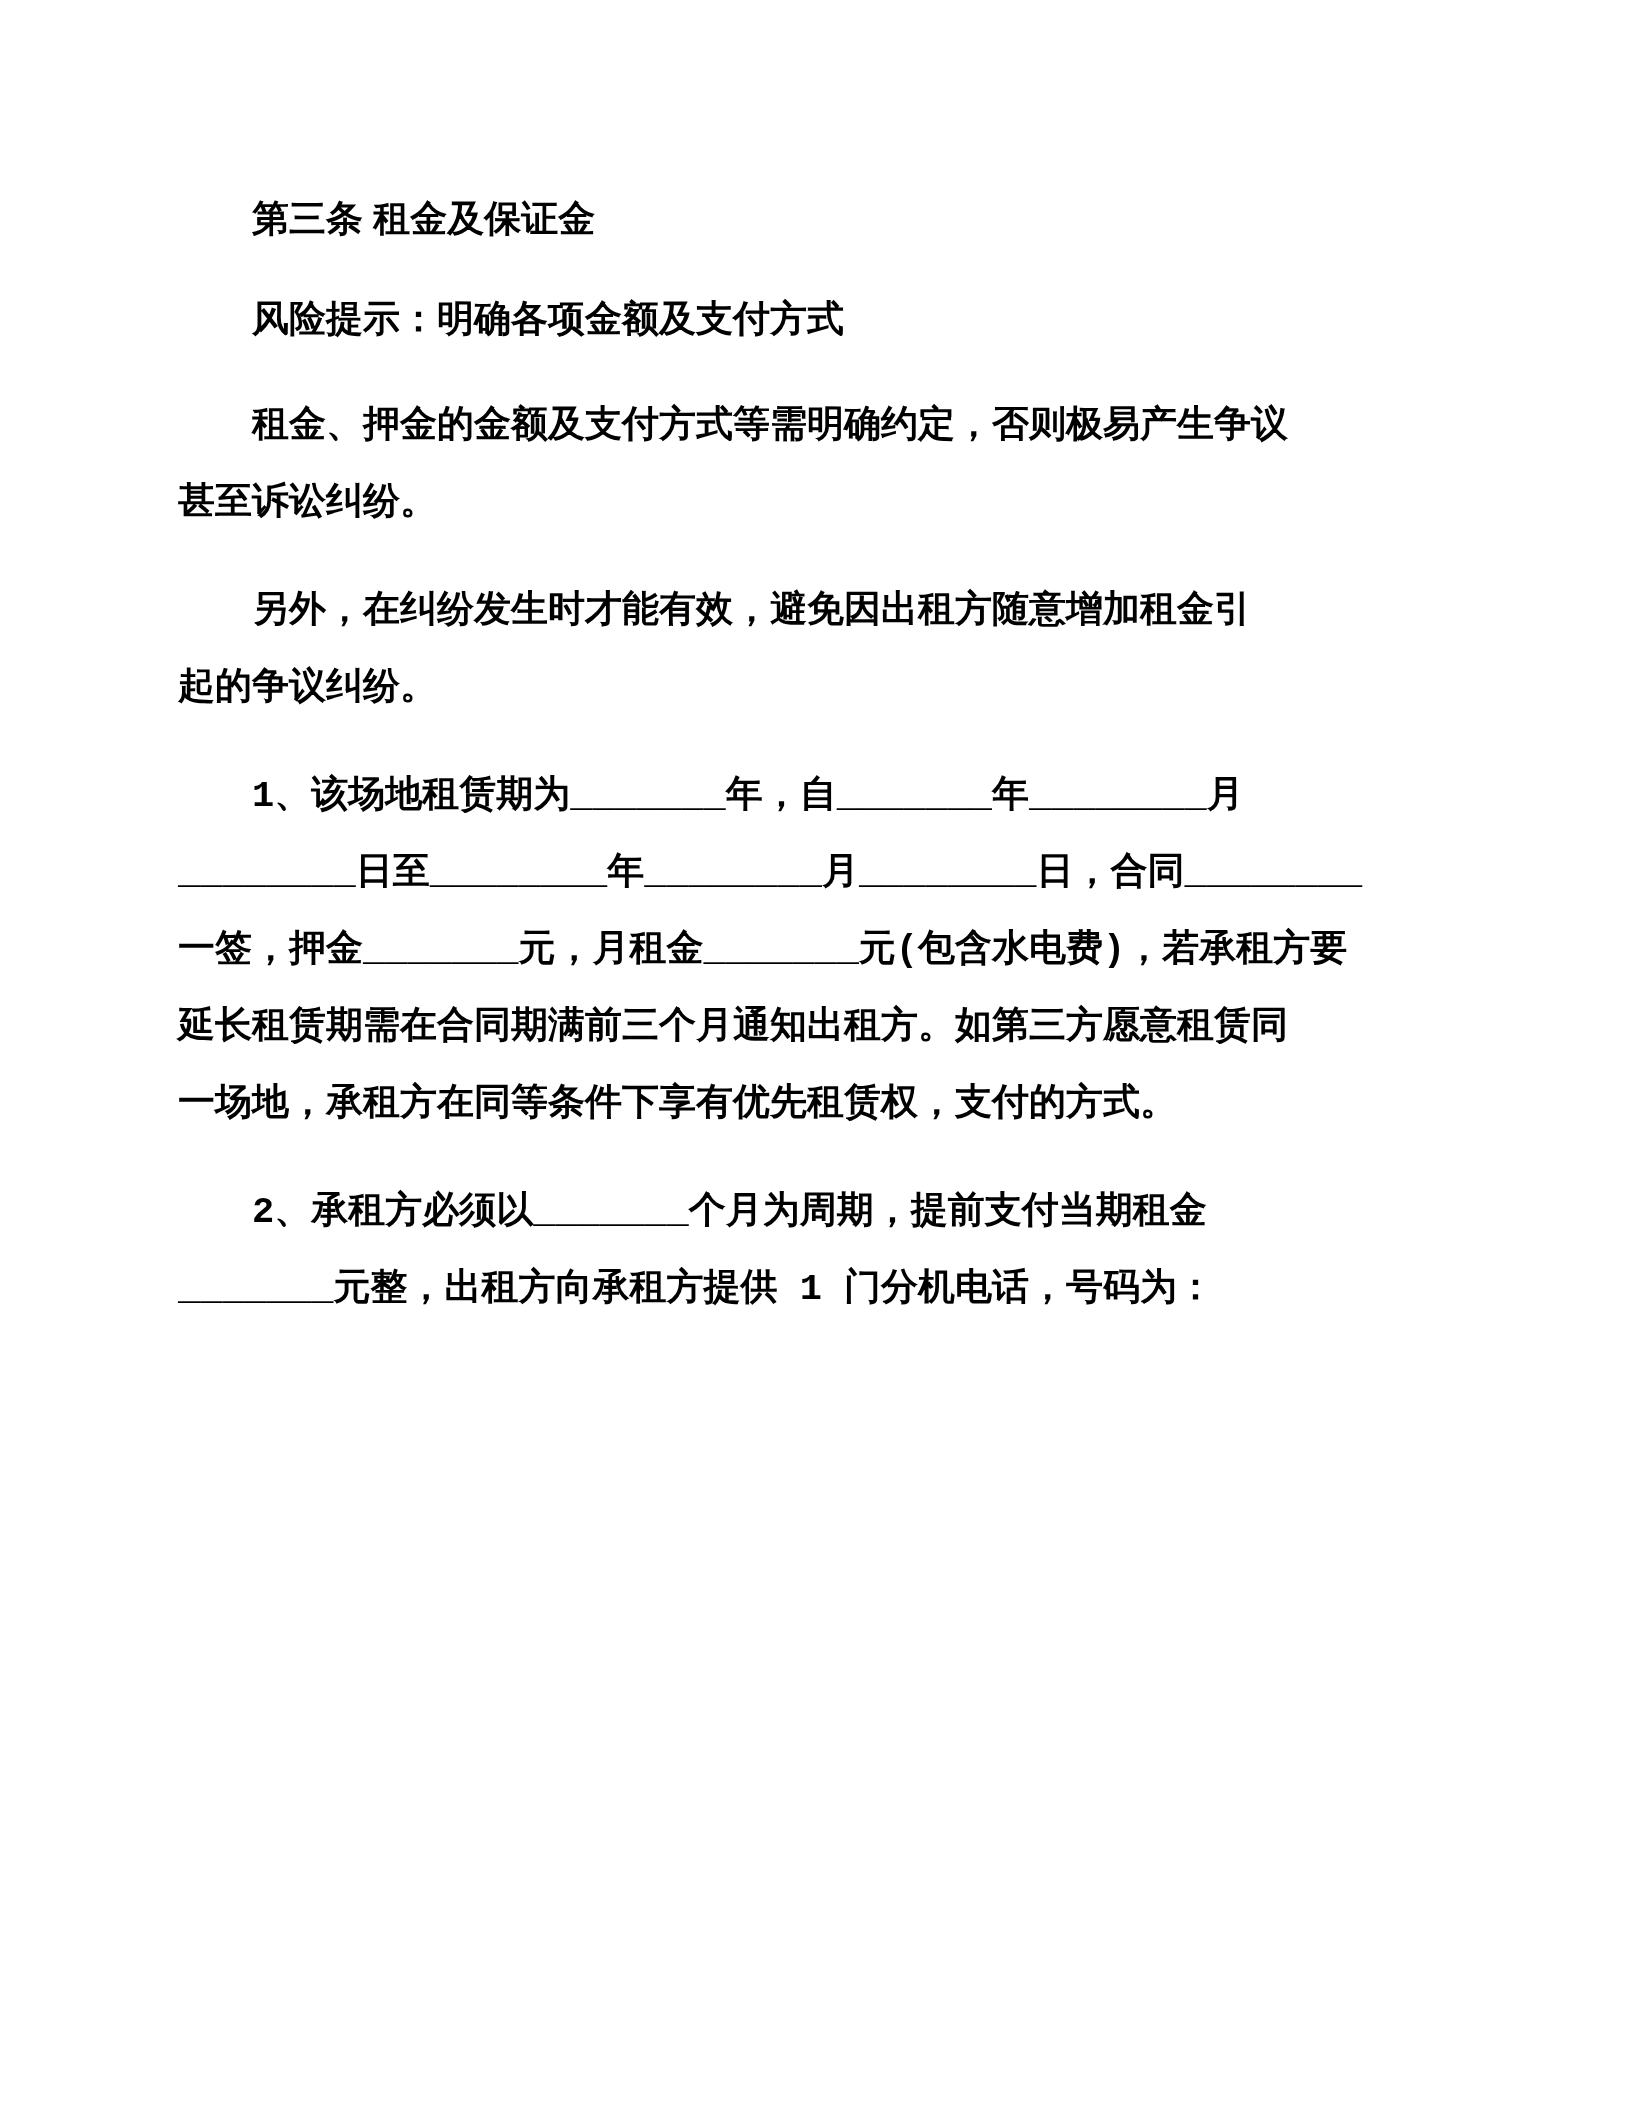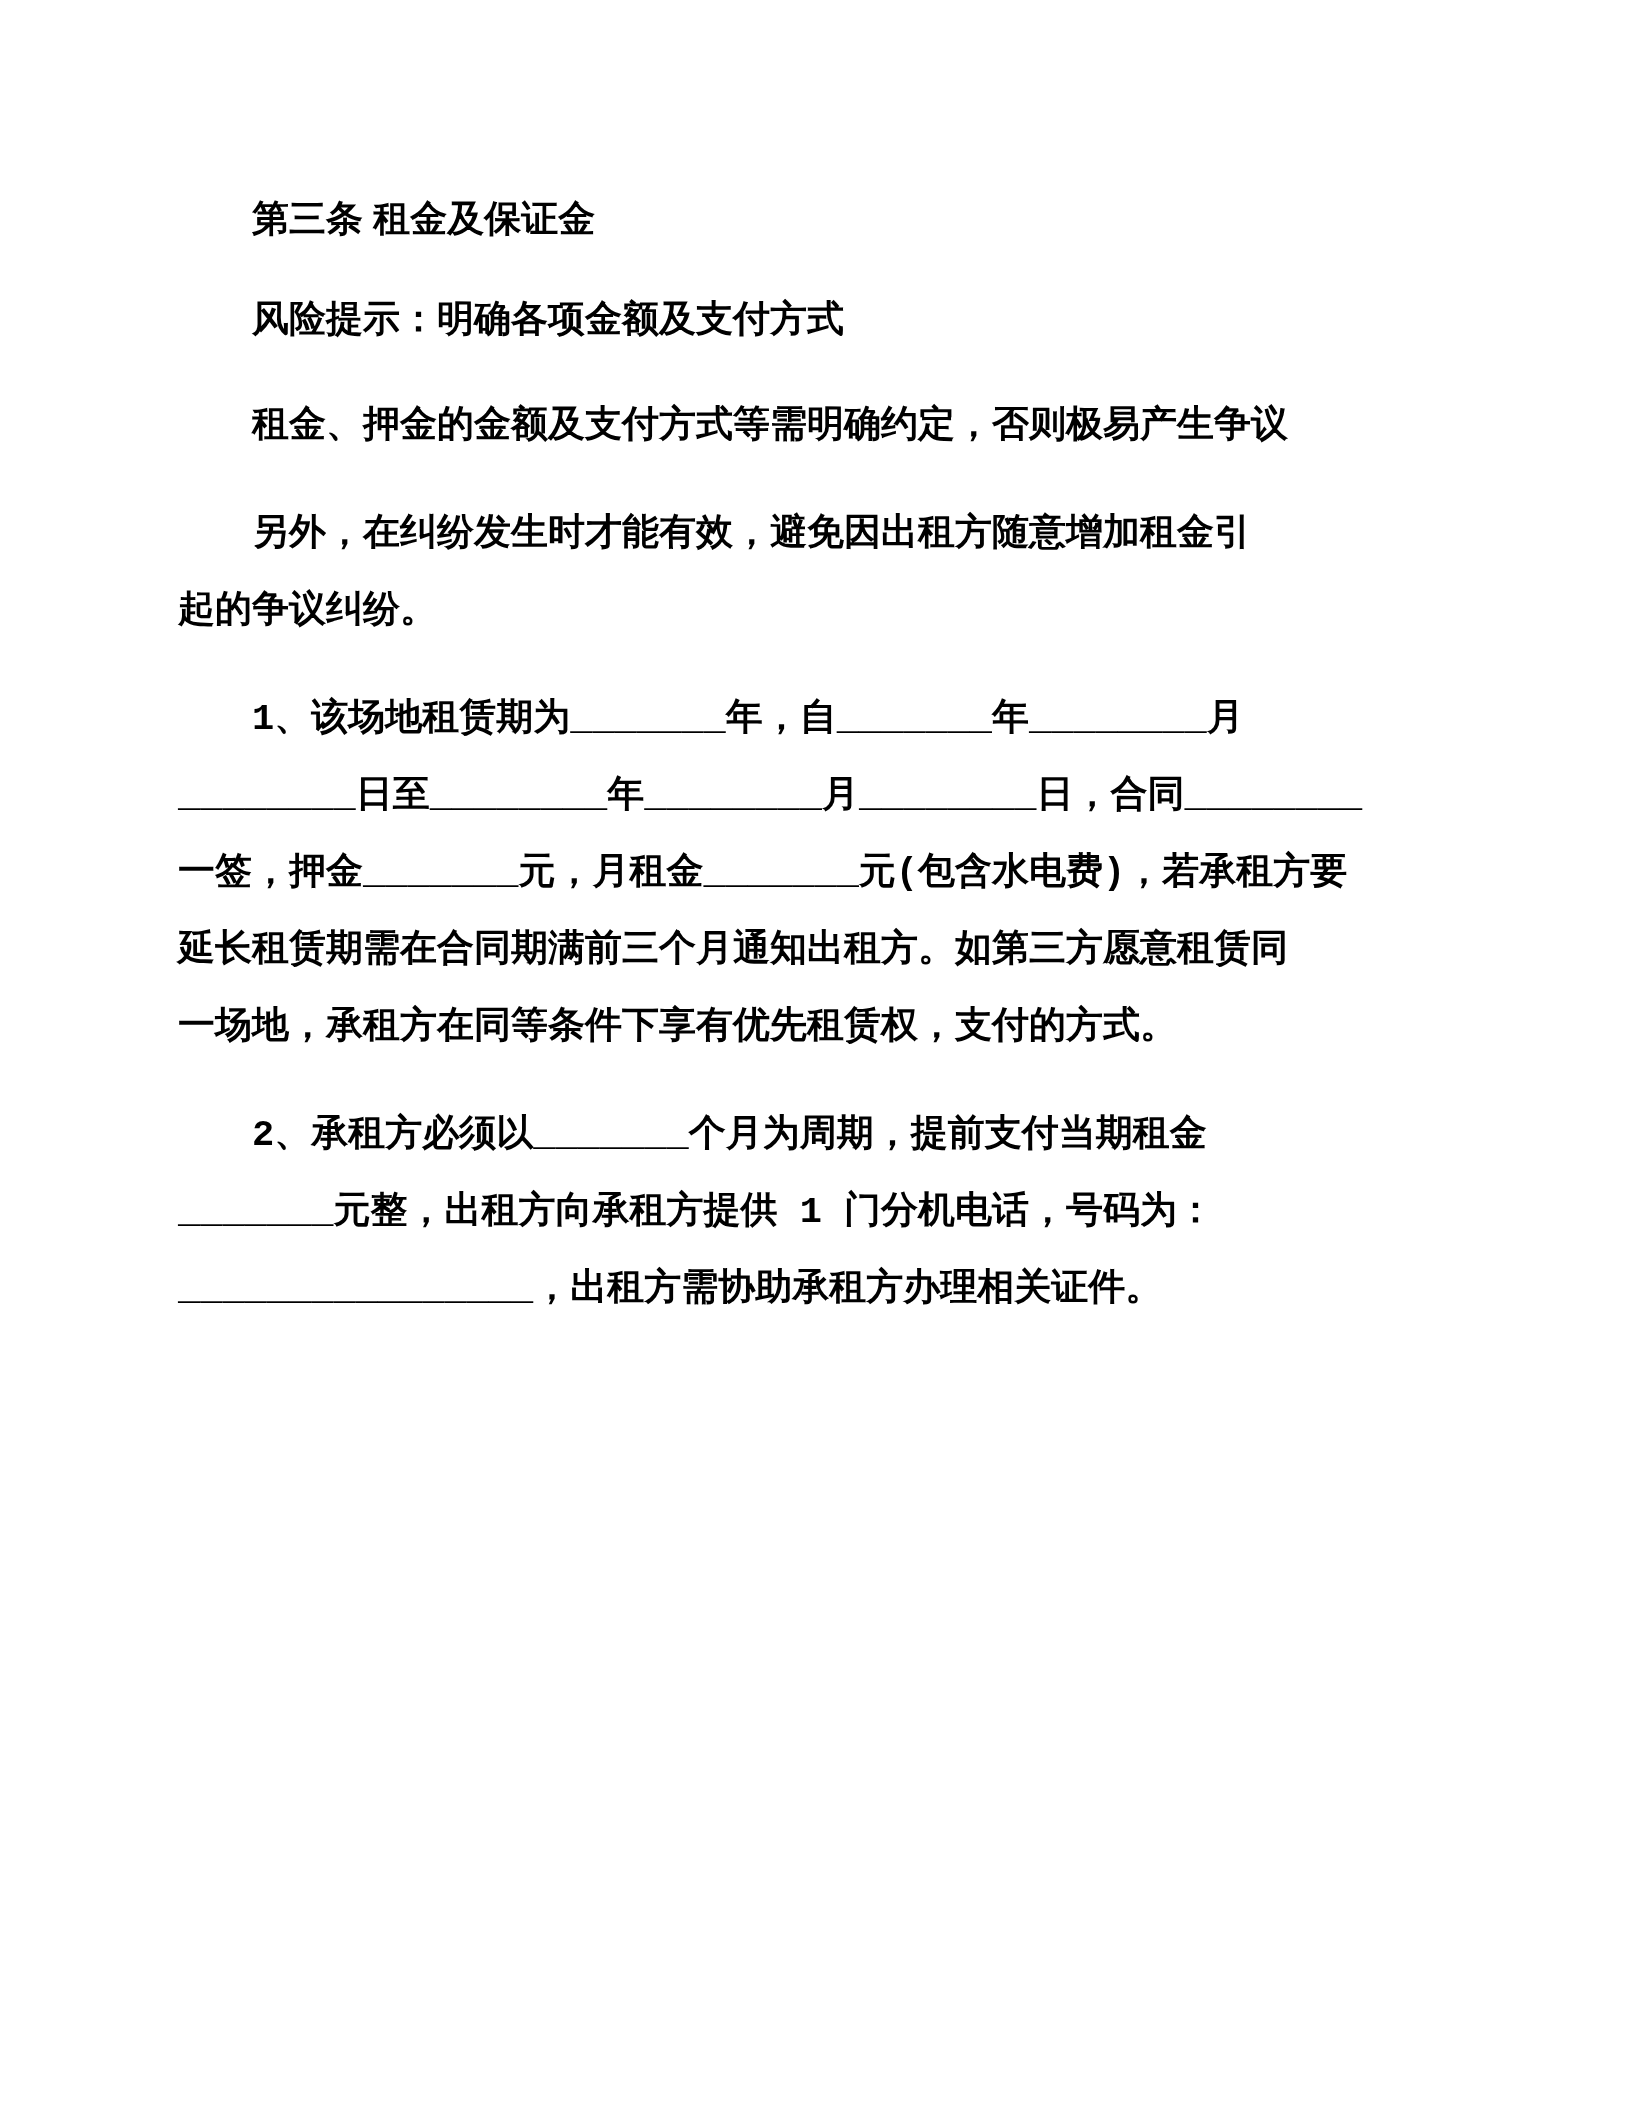--- a/index.html
+++ b/index.html
@@ -44,35 +44,35 @@
 <body>
 
 <div class="page">
 
   <h1 class="heading">第三条 租金及保证金</h1>
 
   <p class="risk-note">风险提示：明确各项金额及支付方式</p>
 
   <div class="para">
     <div class="line first">租金、押金的金额及支付方式等需明确约定，否则极易产生争议</div>
+    <div class="line">甚至诉讼纠纷。</div>
   </div>
 
 
   <div class="para">
     <div class="line first">另外，在纠纷发生时才能有效，避免因出租方随意增加租金引</div>
     <div class="line">起的争议纠纷。</div>
   </div>
 
   <div class="para">
     <div class="line first">1、该场地租赁期为_______年，自_______年________月</div>
     <div class="line">________日至________年________月________日，合同________</div>
     <div class="line">一签，押金_______元，月租金_______元(包含水电费)，若承租方要</div>
     <div class="line">延长租赁期需在合同期满前三个月通知出租方。如第三方愿意租赁同</div>
     <div class="line">一场地，承租方在同等条件下享有优先租赁权，支付的方式。</div>
   </div>
 
   <div class="para">
     <div class="line first">2、承租方必须以_______个月为周期，提前支付当期租金</div>
     <div class="line">_______元整，出租方向承租方提供 1 门分机电话，号码为：</div>
-    <div class="line">________________，出租方需协助承租方办理相关证件。</div>
   </div>
 
 </div>
 
 </body></html>

